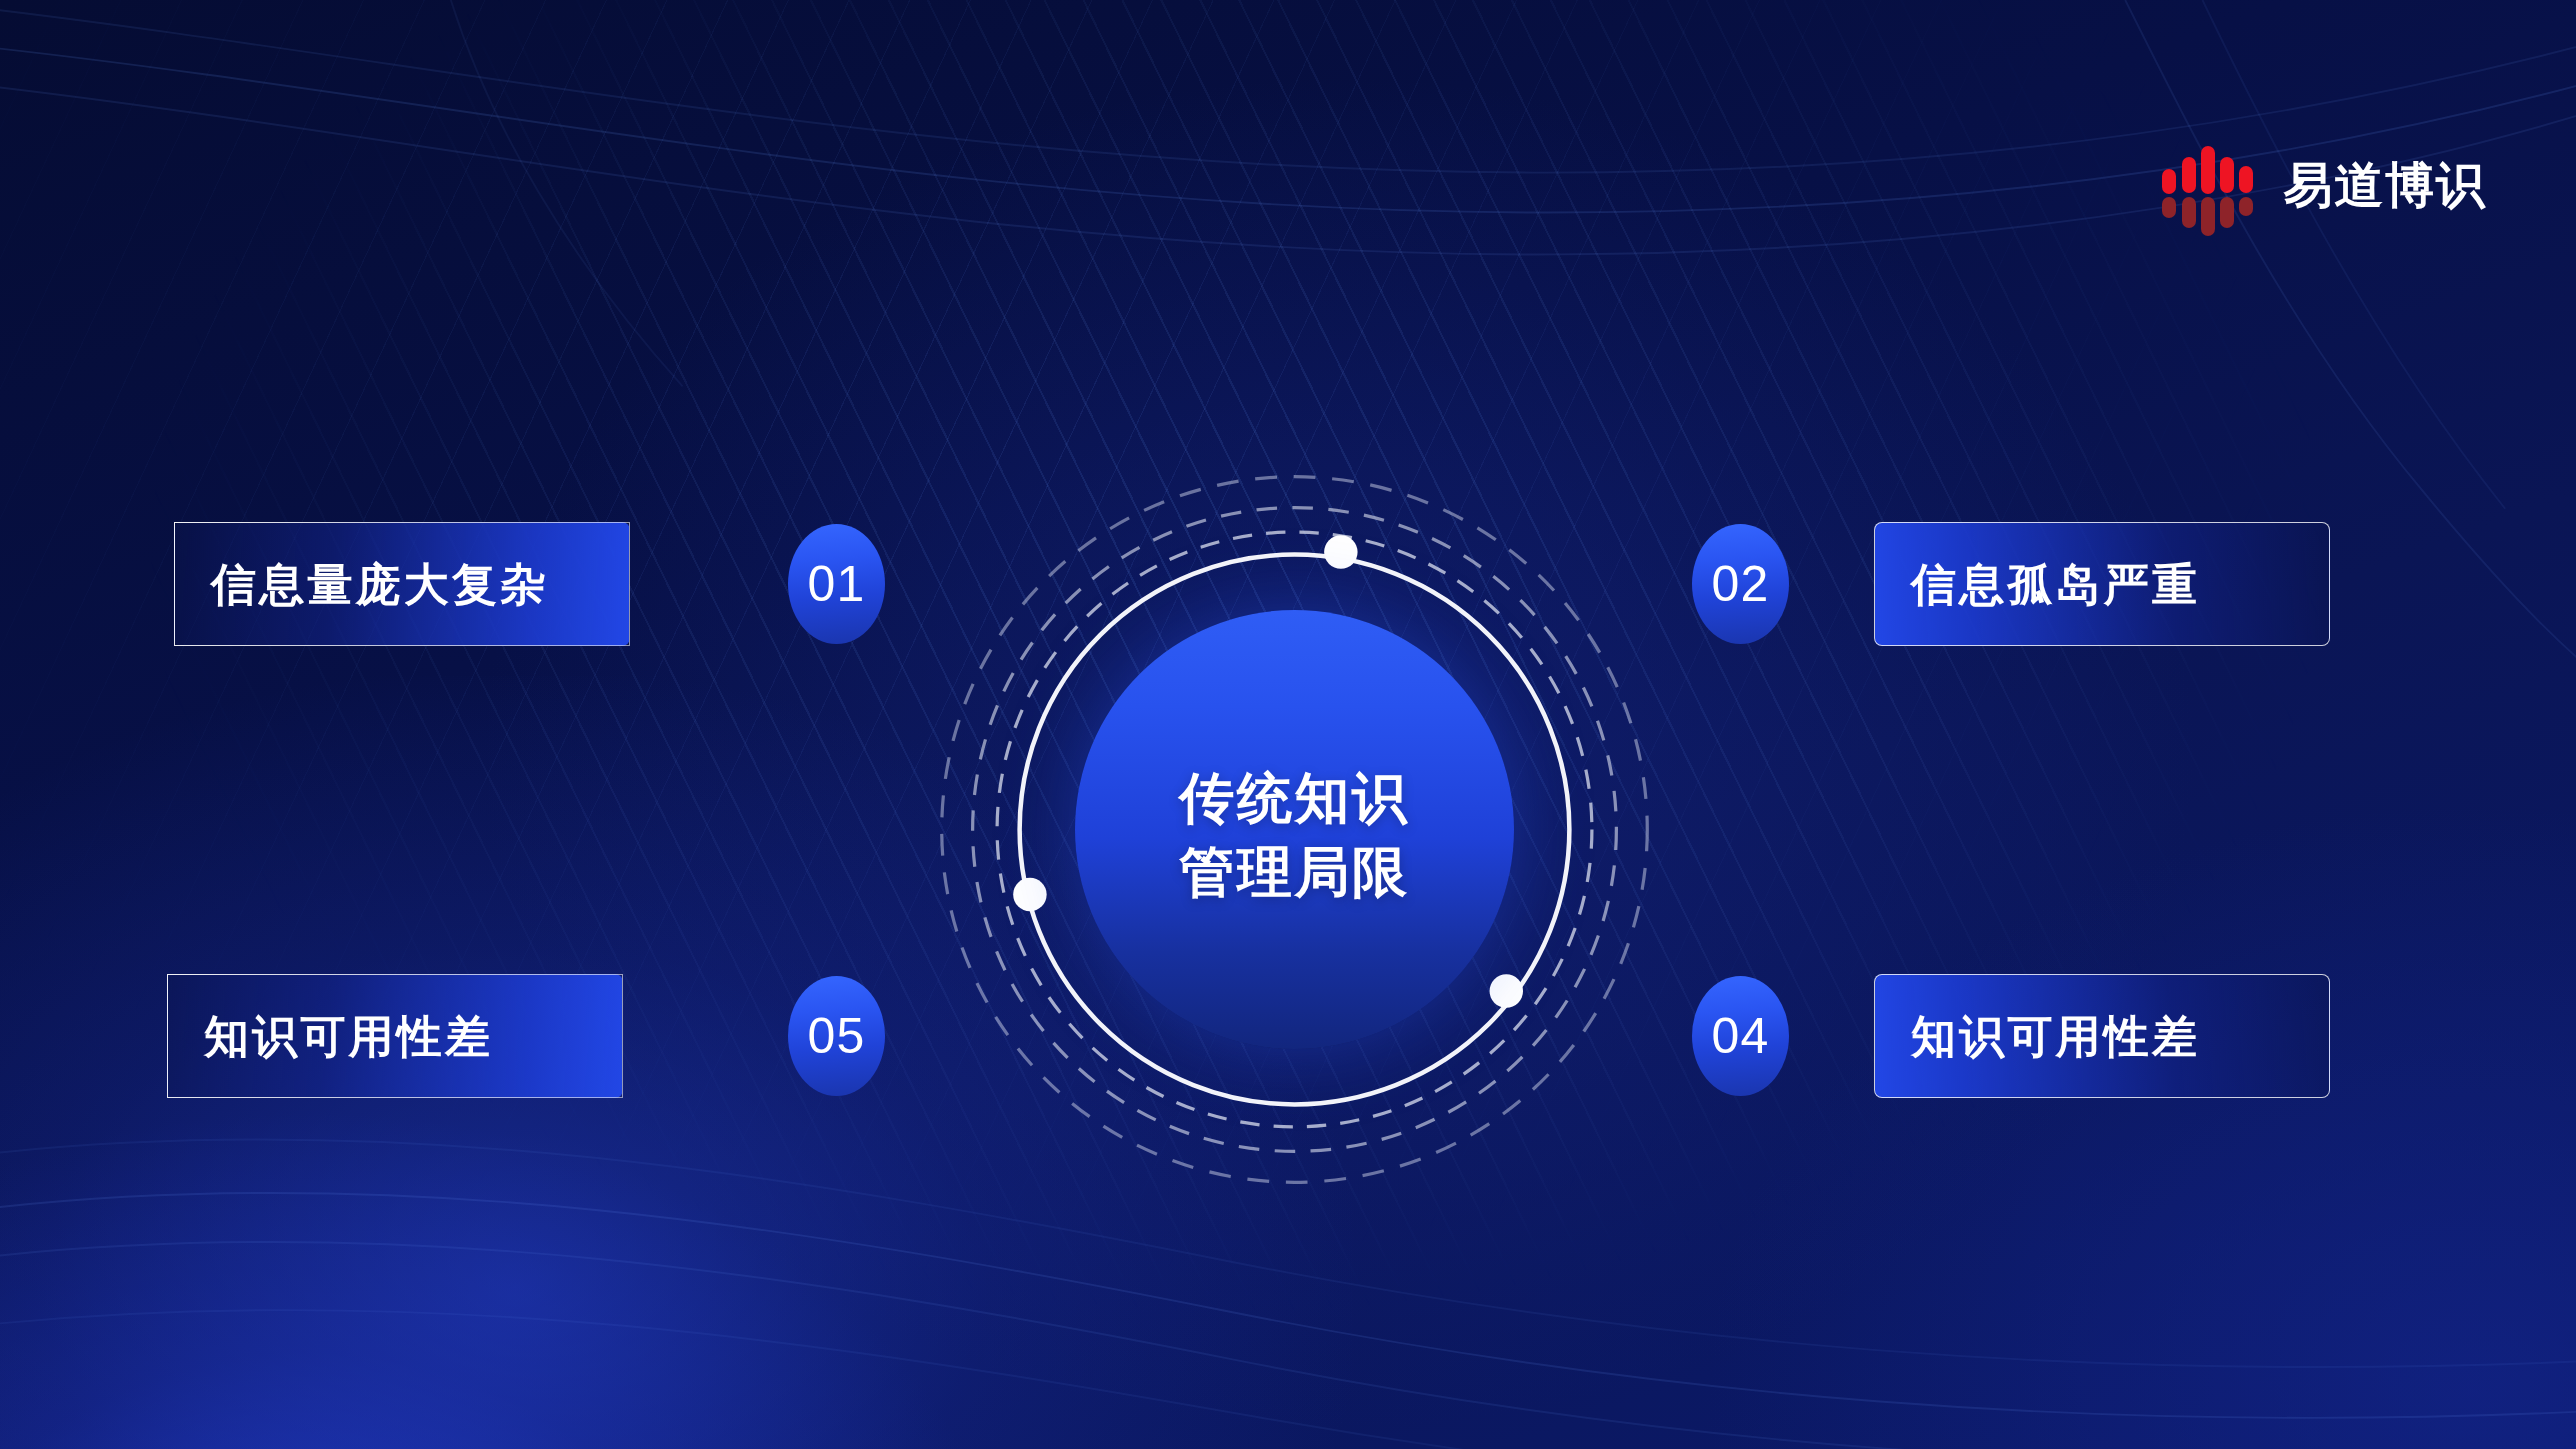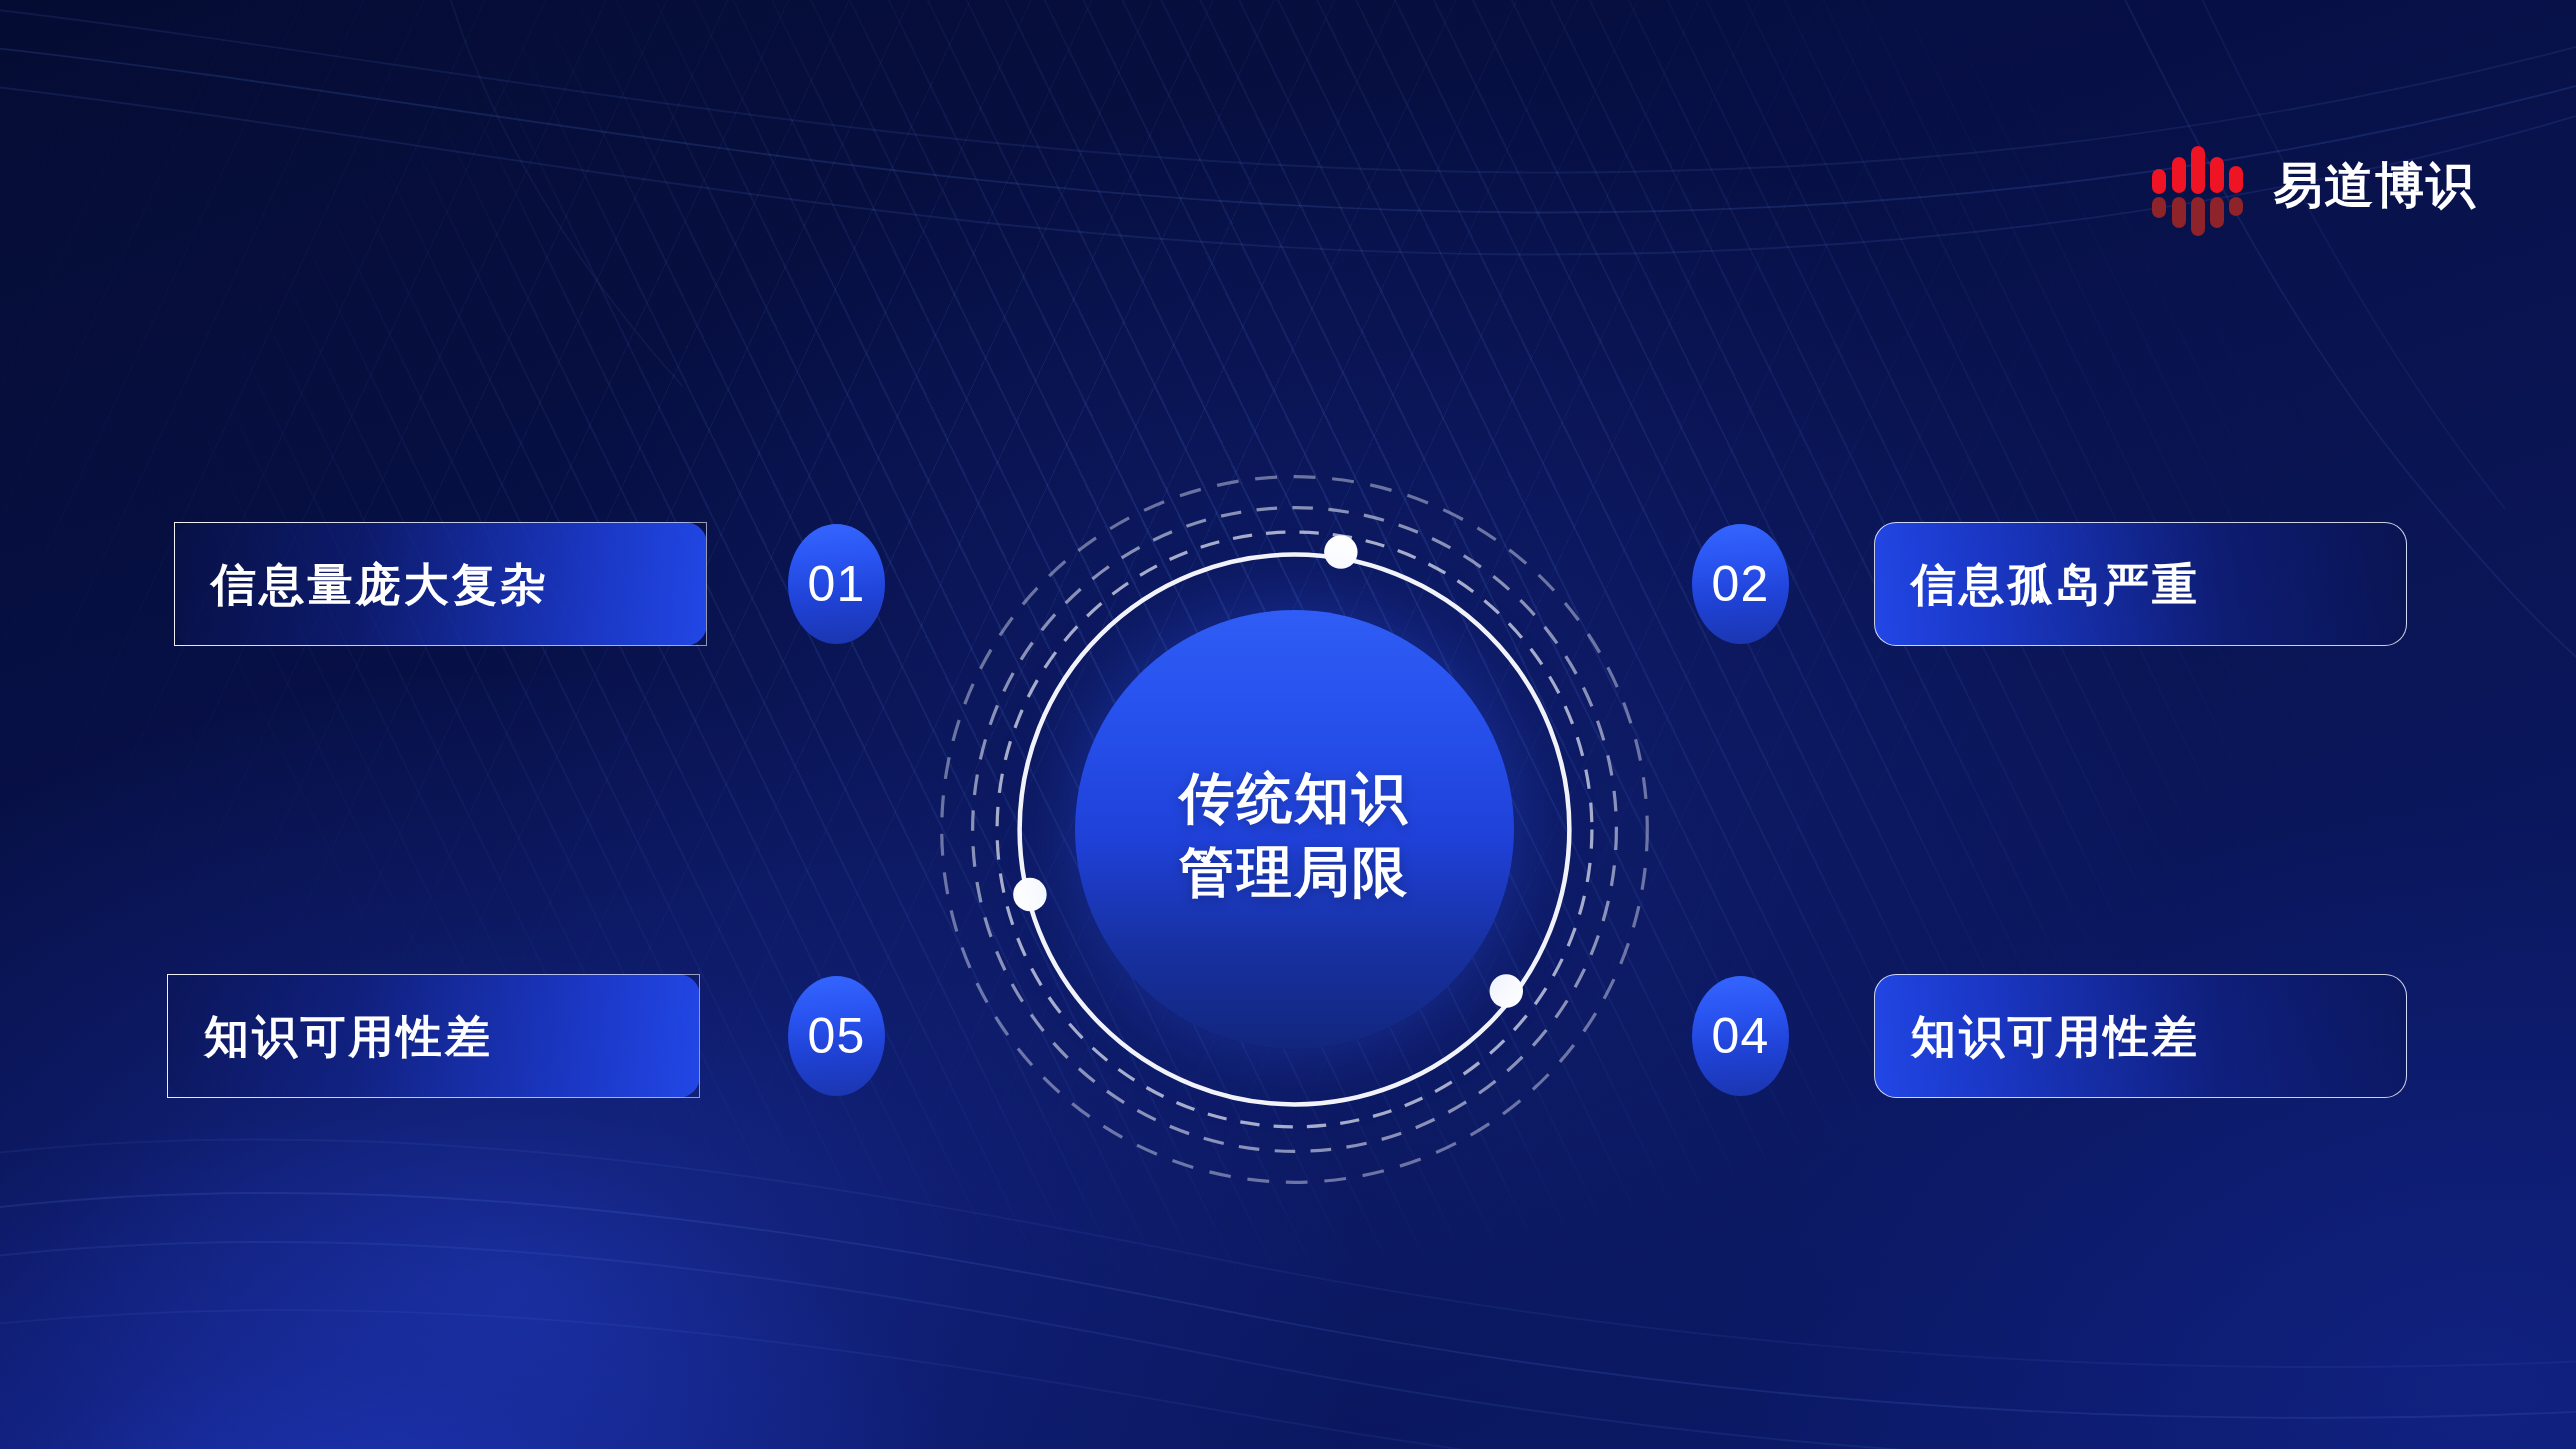--- a/index.html
+++ b/index.html
@@ -46,21 +46,21 @@
   .wave-svg { position: absolute; inset: 0; width: 2576px; height: 1449px; pointer-events: none; }
 
   .glow-bl {
     position: absolute; left: -322px; bottom: -451px;
     width: 1674px; height: 1224px;
     background: radial-gradient(ellipse at 50% 50%, rgba(40,70,225,0.45) 0%, rgba(28,50,180,0.22) 40%, rgba(10,20,80,0) 72%);
     pointer-events: none;
   }
 
   
-  .logo { position: absolute; right: 99px; top: 143px; display: flex; align-items: center; gap: 27px; text-align: center; }
+  .logo { position: absolute; right: 89px; top: 143px; display: flex; align-items: center; gap: 27px; text-align: center; }
   .logo-mark { position: relative; width: 94px; height: 85px; }
   .logo-mark .bar {
     position: absolute; width: 14px; border-radius: 7px; background: #ee1423;
   }
   .logo-mark .bar.ref { background: #8e2329; }
   .logo-text {
     color: #ffffff; font-size: 49px; font-weight: 700; letter-spacing: 1.9px;
     line-height: 1; white-space: nowrap;
   }
 
@@ -81,22 +81,22 @@
     text-align: center; color: #ffffff;
     font-size: 55px; font-weight: 700; line-height: 1.33; letter-spacing: 2.6px;
     text-shadow: 0 2.6px 11.6px rgba(0,0,0,0.25);
     margin-top: 12px;
   }
   .core-text .l2 { display: block; }
 
   
   .card {
     position: absolute;
-    width: 533px; height: 124px;
-    border-radius: 22px;
+    width: 456px; height: 124px;
+    border-radius: 8px;
     border: 1.9px solid rgba(255,255,255,0.80);
     display: flex; align-items: center;
     box-sizing: border-box;
   }
   .card.left {
     background: linear-gradient(95deg, rgba(10,20,80,0.35) 0%, rgba(18,35,140,0.55) 35%, rgba(28,58,205,0.92) 78%, #2247e6 100%);
     justify-content: flex-start;
     padding-left: 36px;
     border-image: linear-gradient(110deg, rgba(255,255,255,0.95), rgba(255,255,255,0.55)) 1;
   }

